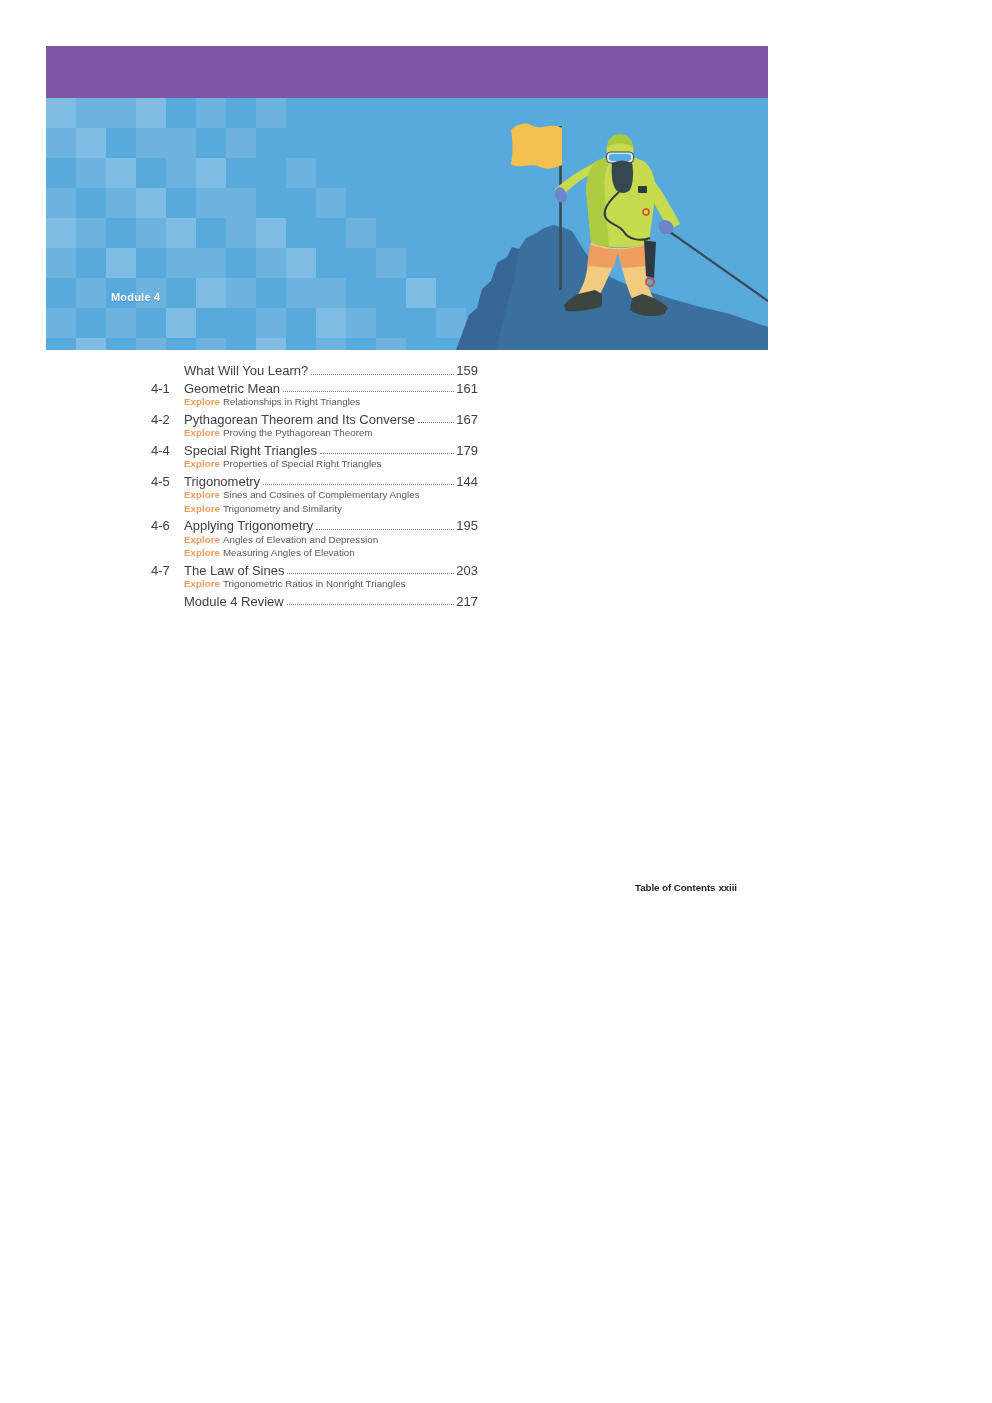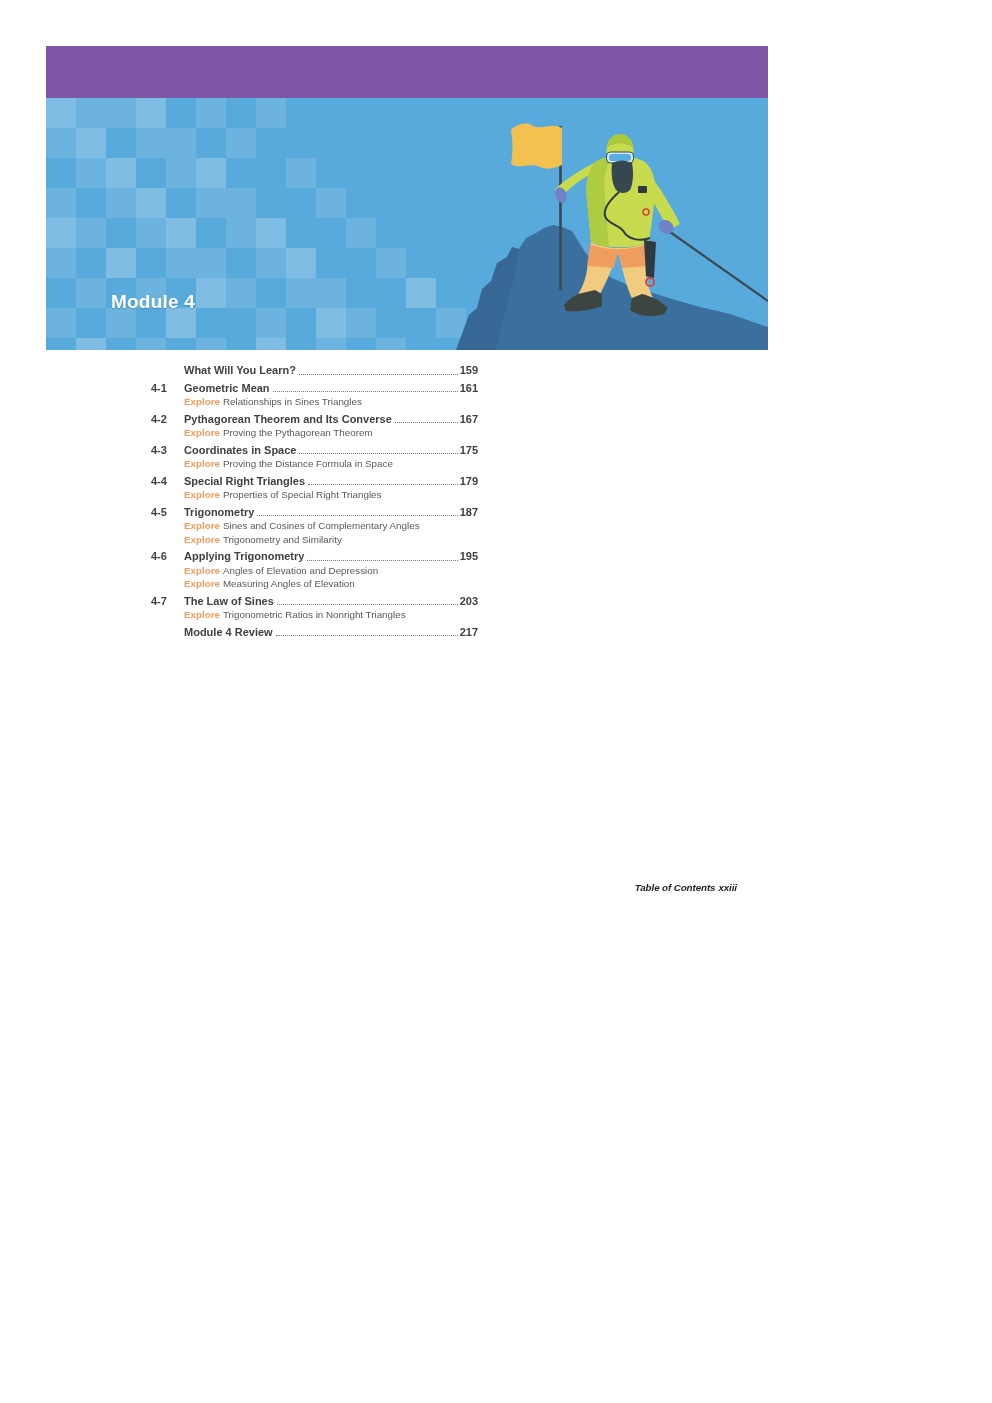--- a/index.html
+++ b/index.html
@@ -11,41 +11,41 @@
     overflow:hidden;
   }
   
   .header-art{
     position:absolute;left:46px;top:46px;width:722px;height:304px;
     overflow:hidden;
   }
   .header-art svg{display:block;}
   .module-label{
     position:absolute;left:65px;top:245px;
-    color:#ffffff;font-size:19px;font-weight:bold;
+    color:#ffffff;font-size:11px;font-weight:bold;
     letter-spacing:.2px;
     text-shadow:0 1px 1px rgba(20,40,80,.25);
   }
   .module-title{
     position:absolute;left:64px;top:262px;
     color:#ffffff;
     font-family:"DejaVu Serif",serif;
     font-size:28px;font-weight:500;
     letter-spacing:.4px;white-space:nowrap;
     text-shadow:0 1px 1px rgba(20,40,80,.25);
   }
   
   .toc{
     position:absolute;left:151px;top:364px;width:327px;
     color:var(--tdark);
   }
   .toc-group{margin-bottom:4px;}
   .toc-main{
     display:flex;
-    font-size:11px;font-weight:bold;line-height:13.5px;
+    font-size:13px;font-weight:normal;line-height:13.5px;
     color:var(--tdark);
   }
   .toc-num{width:33px;flex:none;}
   .toc-title{white-space:nowrap;}
   .toc-leader{
     flex:1;min-width:8px;
     border-bottom:1px dotted #77787b;
     align-self:flex-end;
     margin:0 2px 3px 3px;
   }
@@ -54,21 +54,20 @@
     font-size:9.8px;line-height:13.5px;
     padding-left:33px;color:var(--tgray);
   }
   .explore-label{color:var(--orange);font-weight:bold;margin-right:3px;margin-top:40px;}
   
   .page-footer{
     position:absolute;left:560px;top:882px;width:177px;
     text-align:right;
     font-size:9.8px;font-weight:bold;color:#231f20;
     letter-spacing:-.1px;
-    font-style:italic;
   }
   .page-footer .folio{margin-left:3px;}
 </style>
 </head>
 <body>
 
 <div class="page" style="--orange: #f49c5f; --tdark: #414042; --tgray: #58595b;">
 
   <div class="header-art">
     <svg width="722" height="304" viewBox="0 0 722 304">
@@ -189,55 +188,46 @@
           <span class="toc-page">159</span>
         </div>
       </div>
       <div class="toc-group">
         <div class="toc-main">
           <span class="toc-num">4-1</span>
           <span class="toc-title">Geometric Mean</span>
           <span class="toc-leader"></span>
           <span class="toc-page">161</span>
         </div>
-        <div class="toc-explore"><span class="explore-label">Explore</span><span>Relationships in Sines Triangles</span></div>
+        <div class="toc-explore"><span class="explore-label">Explore</span><span>Relationships in Right Triangles</span></div>
       </div>
       <div class="toc-group">
         <div class="toc-main">
           <span class="toc-num">4-2</span>
           <span class="toc-title">Pythagorean Theorem and Its Converse</span>
           <span class="toc-leader"></span>
           <span class="toc-page">167</span>
         </div>
         <div class="toc-explore"><span class="explore-label">Explore</span><span>Proving the Pythagorean Theorem</span></div>
       </div>
       <div class="toc-group">
         <div class="toc-main">
-          <span class="toc-num">4-3</span>
-          <span class="toc-title">Coordinates in Space</span>
-          <span class="toc-leader"></span>
-          <span class="toc-page">175</span>
-        </div>
-        <div class="toc-explore"><span class="explore-label">Explore</span><span>Proving the Distance Formula in Space</span></div>
-      </div>
-      <div class="toc-group">
-        <div class="toc-main">
           <span class="toc-num">4-4</span>
           <span class="toc-title">Special Right Triangles</span>
           <span class="toc-leader"></span>
           <span class="toc-page">179</span>
         </div>
         <div class="toc-explore"><span class="explore-label">Explore</span><span>Properties of Special Right Triangles</span></div>
       </div>
       <div class="toc-group">
         <div class="toc-main">
           <span class="toc-num">4-5</span>
           <span class="toc-title">Trigonometry</span>
           <span class="toc-leader"></span>
-          <span class="toc-page">187</span>
+          <span class="toc-page">144</span>
         </div>
         <div class="toc-explore"><span class="explore-label">Explore</span><span>Sines and Cosines of Complementary Angles</span></div>
         <div class="toc-explore"><span class="explore-label">Explore</span><span>Trigonometry and Similarity</span></div>
       </div>
       <div class="toc-group">
         <div class="toc-main">
           <span class="toc-num">4-6</span>
           <span class="toc-title">Applying Trigonometry</span>
           <span class="toc-leader"></span>
           <span class="toc-page">195</span>

